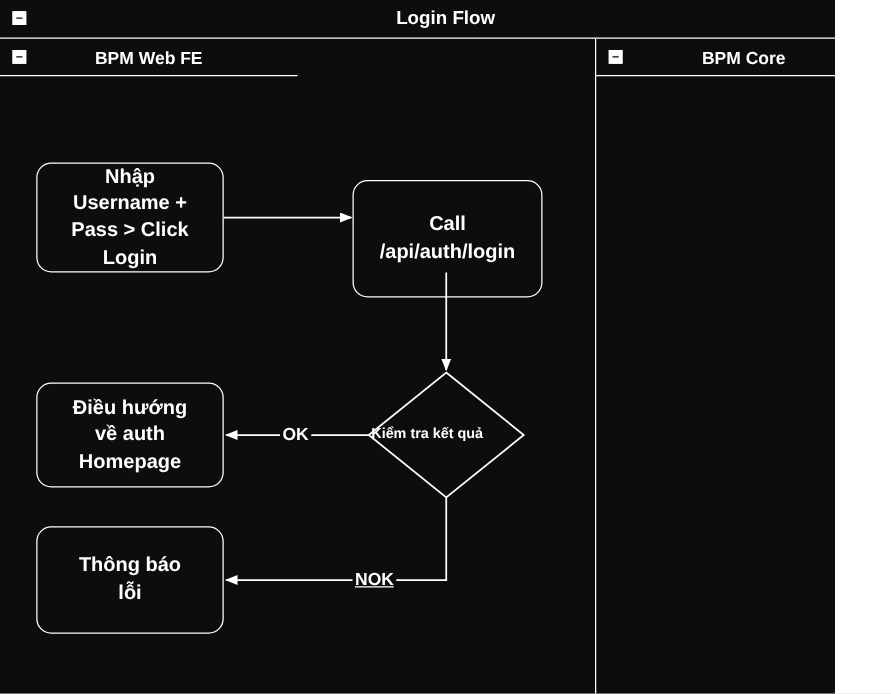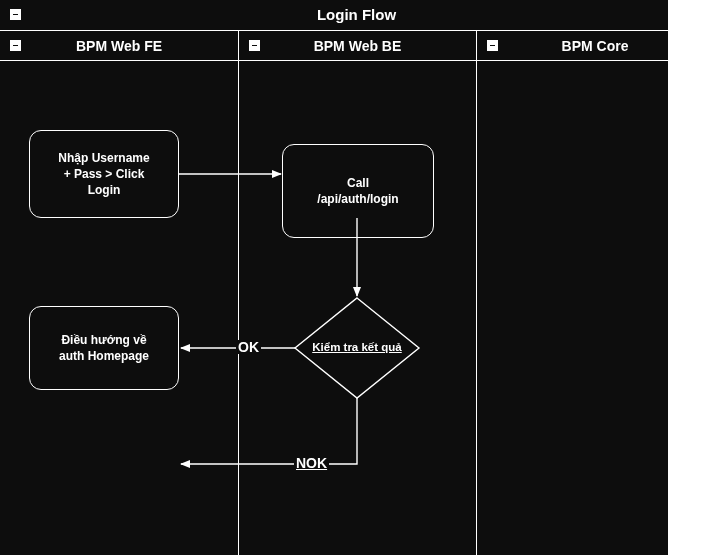--- a/index.html
+++ b/index.html
@@ -83,49 +83,47 @@
     border-bottom: 1px solid #ffffff;
     box-sizing: border-box;
   }
   
   .node {
     position: absolute;
     box-sizing: border-box;
     border: 1px solid #ffffff;
     border-radius: 12px;
     color: #ffffff;
-    font-size: 12px;
+    font-size: 16px;
     font-weight: bold;
     display: flex;
     align-items: center;
     justify-content: center;
     text-align: center;
     padding: 4px 24px;
     line-height: 1.35;
     background: transparent;
   }
   .decision-label {
     position: absolute;
     color: #ffffff;
     font-size: 11.5px;
     font-weight: bold;
-    text-align: center;
+    text-align: left;
     width: 120px;
     line-height: 1.2;
-    text-decoration: underline;
   }
   .edge-label {
     position: absolute;
     color: #ffffff;
     font-size: 14px;
     font-weight: bold;
     background: #0d0d0d;
     padding: 0 2px;
     line-height: 1;
-    margin-left: 12px;
   }
   svg.overlay {
     position: absolute;
     left: 0;
     top: 0;
     width: 713px;
     height: 555px;
     pointer-events: none;
   }
 </style>
@@ -137,24 +135,20 @@
   <div class="title-bar">
     <div class="collapse-box" style="left:10px; top:9px;"></div>
     <div class="title-bar-text">Login Flow</div>
   </div>
 
   <div class="lane first" style="left:0px; width:238px;">
     <div class="lane-header">BPM Web FE</div>
     <div class="collapse-box" style="left:10px; top:9px;"></div>
   </div>
 
-  <div class="lane" style="left:238px; width:238px;">
-    <div class="lane-header">BPM Web BE</div>
-    <div class="collapse-box" style="left:10px; top:9px;"></div>
-  </div>
 
   <div class="lane" style="left:476px; width:237px;text-decoration:underline;">
     <div class="lane-header">BPM Core</div>
     <div class="collapse-box" style="left:10px; top:9px;"></div>
   </div>
 
   <svg class="overlay">
     <defs>
       <marker id="arrow" markerWidth="10" markerHeight="8" refX="9" refY="4" orient="auto" markerUnits="userSpaceOnUse">
         <path d="M0,0 L10,4 L0,8 z" fill="#ffffff"></path>
@@ -177,19 +171,22 @@
   </div>
 
   <div class="node" style="left:282px; top:124px; width:152px; height:94px;margin-top:20px;">
     <span>Call /api/auth/login</span>
   </div>
 
   <div class="node" style="left:29px; top:306px; width:150px; height:84px;">
     <span>Điều hướng về auth Homepage</span>
   </div>
 
+  <div class="node" style="left:29px; top:421px; width:150px; height:86px;">
+    <span>Thông báo lỗi</span>
+  </div>
 
   <div class="decision-label" style="left:297px; top:341px;">Kiểm tra kết quả</div>
 
   <div class="edge-label" style="left:224px; top:340px;">OK</div>
   <div class="edge-label" style="left:282px; top:456px;text-decoration:underline;">NOK</div>
 
 </div>
 
 </body></html>

